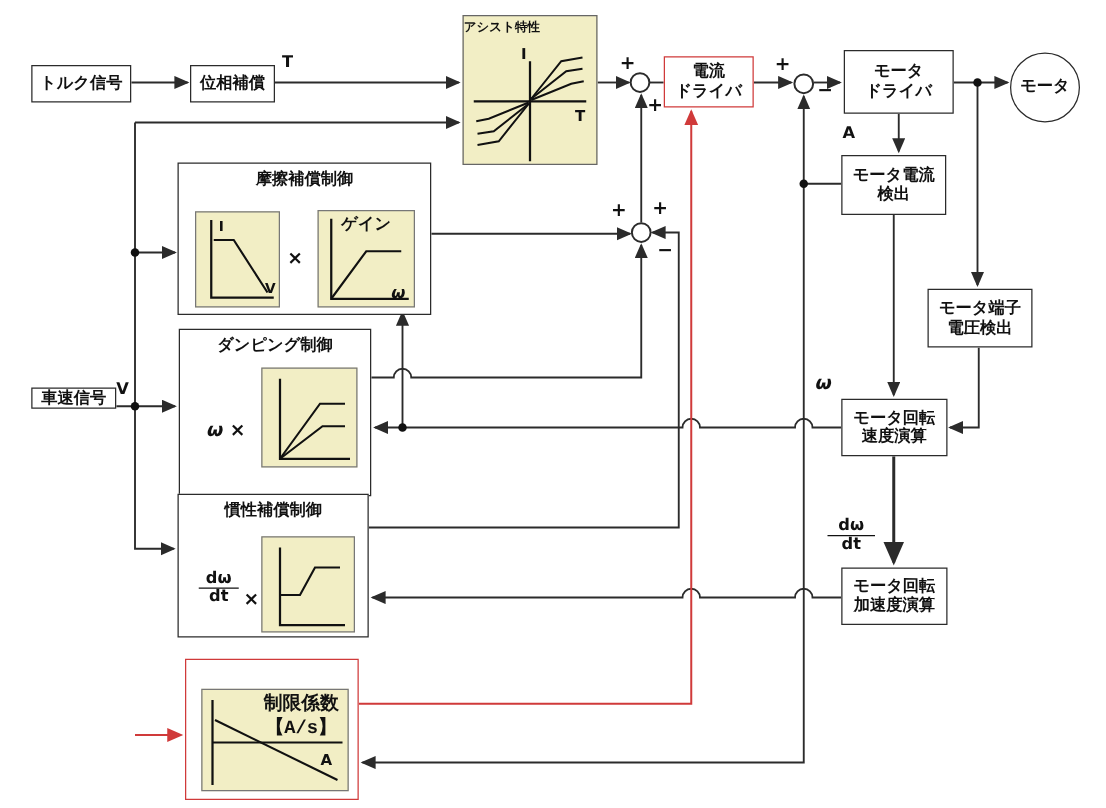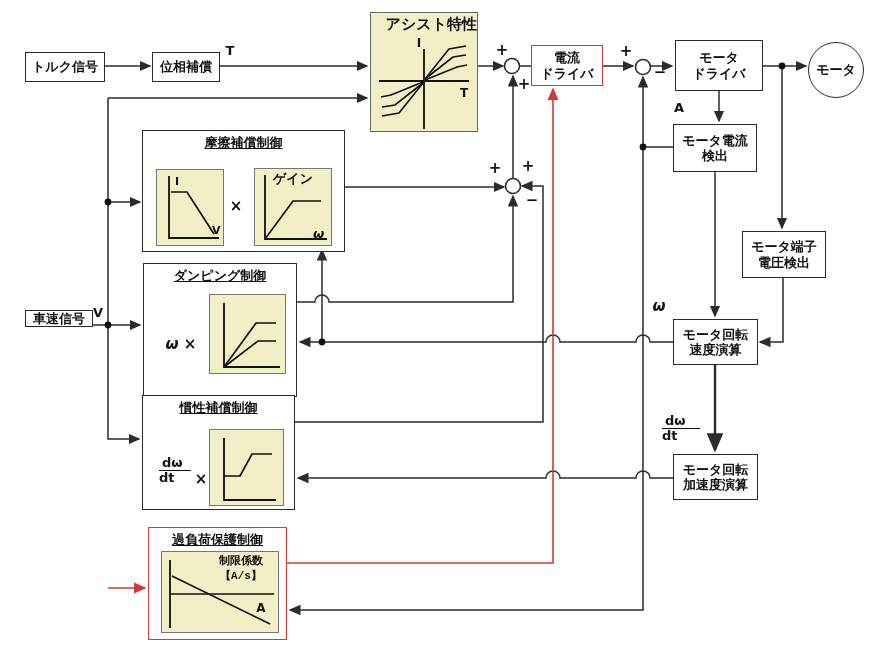--- a/index.html
+++ b/index.html
@@ -6,33 +6,33 @@
   #stage{position:relative;width:885px;height:646px;background:#fff;overflow:hidden;
          font-family:"DejaVu Sans","Liberation Sans",sans-serif;color:#111;}
   #wires{position:absolute;left:0;top:0;z-index:1;}
   .box{position:absolute;z-index:2;background:#fff;border:1.6px solid #2b2b2b;
        display:flex;align-items:center;justify-content:center;text-align:center;
        font-weight:bold;font-size:13px;line-height:1.18;box-sizing:border-box;}
   .box .lbl{white-space:pre-line;}
   .red{border-color:#d03a3a;}
   .panel{position:absolute;z-index:2;background:#fff;border:1.6px solid #2b2b2b;box-sizing:border-box;}
   .panel.red{border-color:#d03a3a;}
-  .ptitle{position:absolute;left:0;right:0;top:3px;text-align:center;font-weight:bold;font-size:13px;text-decoration:underline;}
+  .ptitle{position:absolute;left:0;right:0;top:3px;text-align:center;font-weight:bold;font-size:13px;}
   .graph{position:absolute;background:#f2eec5;border:1.3px solid #777;box-sizing:border-box;}
   .gtitle{position:absolute;left:0;right:0;top:1px;text-align:center;font-weight:bold;font-size:13px;font-family:Liberation Mono, monospace;}
-  .gtitle.small{font-size:11px;margin-left:42px;}
+  .gtitle.small{font-size:15px;margin-left:42px;}
   .ellipse{border-radius:50%;}
   .flab{position:absolute;z-index:3;font-weight:bold;font-size:13px;transform:translate(-50%,-50%);}
   .sign{position:absolute;z-index:3;font-weight:bold;font-size:15px;transform:translate(-50%,-50%);}
   .ital{font-style:italic;font-size:15px;}
-  .frac{position:absolute;z-index:3;text-align:left;font-weight:bold;font-size:13px;line-height:1.05;}
+  .frac{position:absolute;z-index:3;text-align:center;font-weight:bold;font-size:13px;line-height:1.05;}
   .frac .num{border-bottom:1.6px solid #111;padding:0 3px;}
   .mult{position:absolute;z-index:3;font-weight:bold;font-size:15px;transform:translate(-50%,-50%);}
   svg text{font-family:"DejaVu Sans","Liberation Sans",sans-serif;font-weight:bold;fill:#111;}
-  .assist-title{position:absolute;left:0;right:0;top:2px;text-align:right;font-weight:bold;font-size:15px;}
+  .assist-title{position:absolute;left:0;right:0;top:2px;text-align:left;font-weight:bold;font-size:10px;}
 </style>
 </head>
 <body>
 
 <div id="stage">
 
   <svg id="wires" width="885" height="646">
     <defs>
       <marker id="ah" markerWidth="10" markerHeight="9" refX="7" refY="3.5" orient="auto">
         <path d="M0,0 L8,3.5 L0,7 z" fill="#2b2b2b"></path>
@@ -213,21 +213,20 @@
     <span class="mult" style="left:58px;top:83px">×</span>
     <div class="graph" style="left:66px;top:33px;width:75px;height:77px">
       <svg width="75" height="77">
         <path d="M14,8 V70 H66" stroke="#111" stroke-width="1.8" fill="none"></path>
         <path d="M14,46 H30 L42,24 H62" stroke="#111" stroke-width="1.7" fill="none"></path>
       </svg>
     </div>
   </div>
 
   <div class="panel red" style="left:148px;top:527px;width:139px;height:113px">
-    <div class="ptitle">過負荷保護制御</div>
     <div class="graph" style="left:12px;top:23px;width:118px;height:82px">
       <div class="gtitle small">制限係数【A/s】</div>
       <svg width="118" height="82">
         <path d="M8,8 V76" stroke="#111" stroke-width="1.8" fill="none"></path>
         <path d="M8,42 H112" stroke="#111" stroke-width="1.7" fill="none"></path>
         <path d="M10,24 L108,72" stroke="#111" stroke-width="1.7" fill="none"></path>
         <text x="99" y="60" font-size="12" text-anchor="middle">A</text>
       </svg>
     </div>
   </div>

